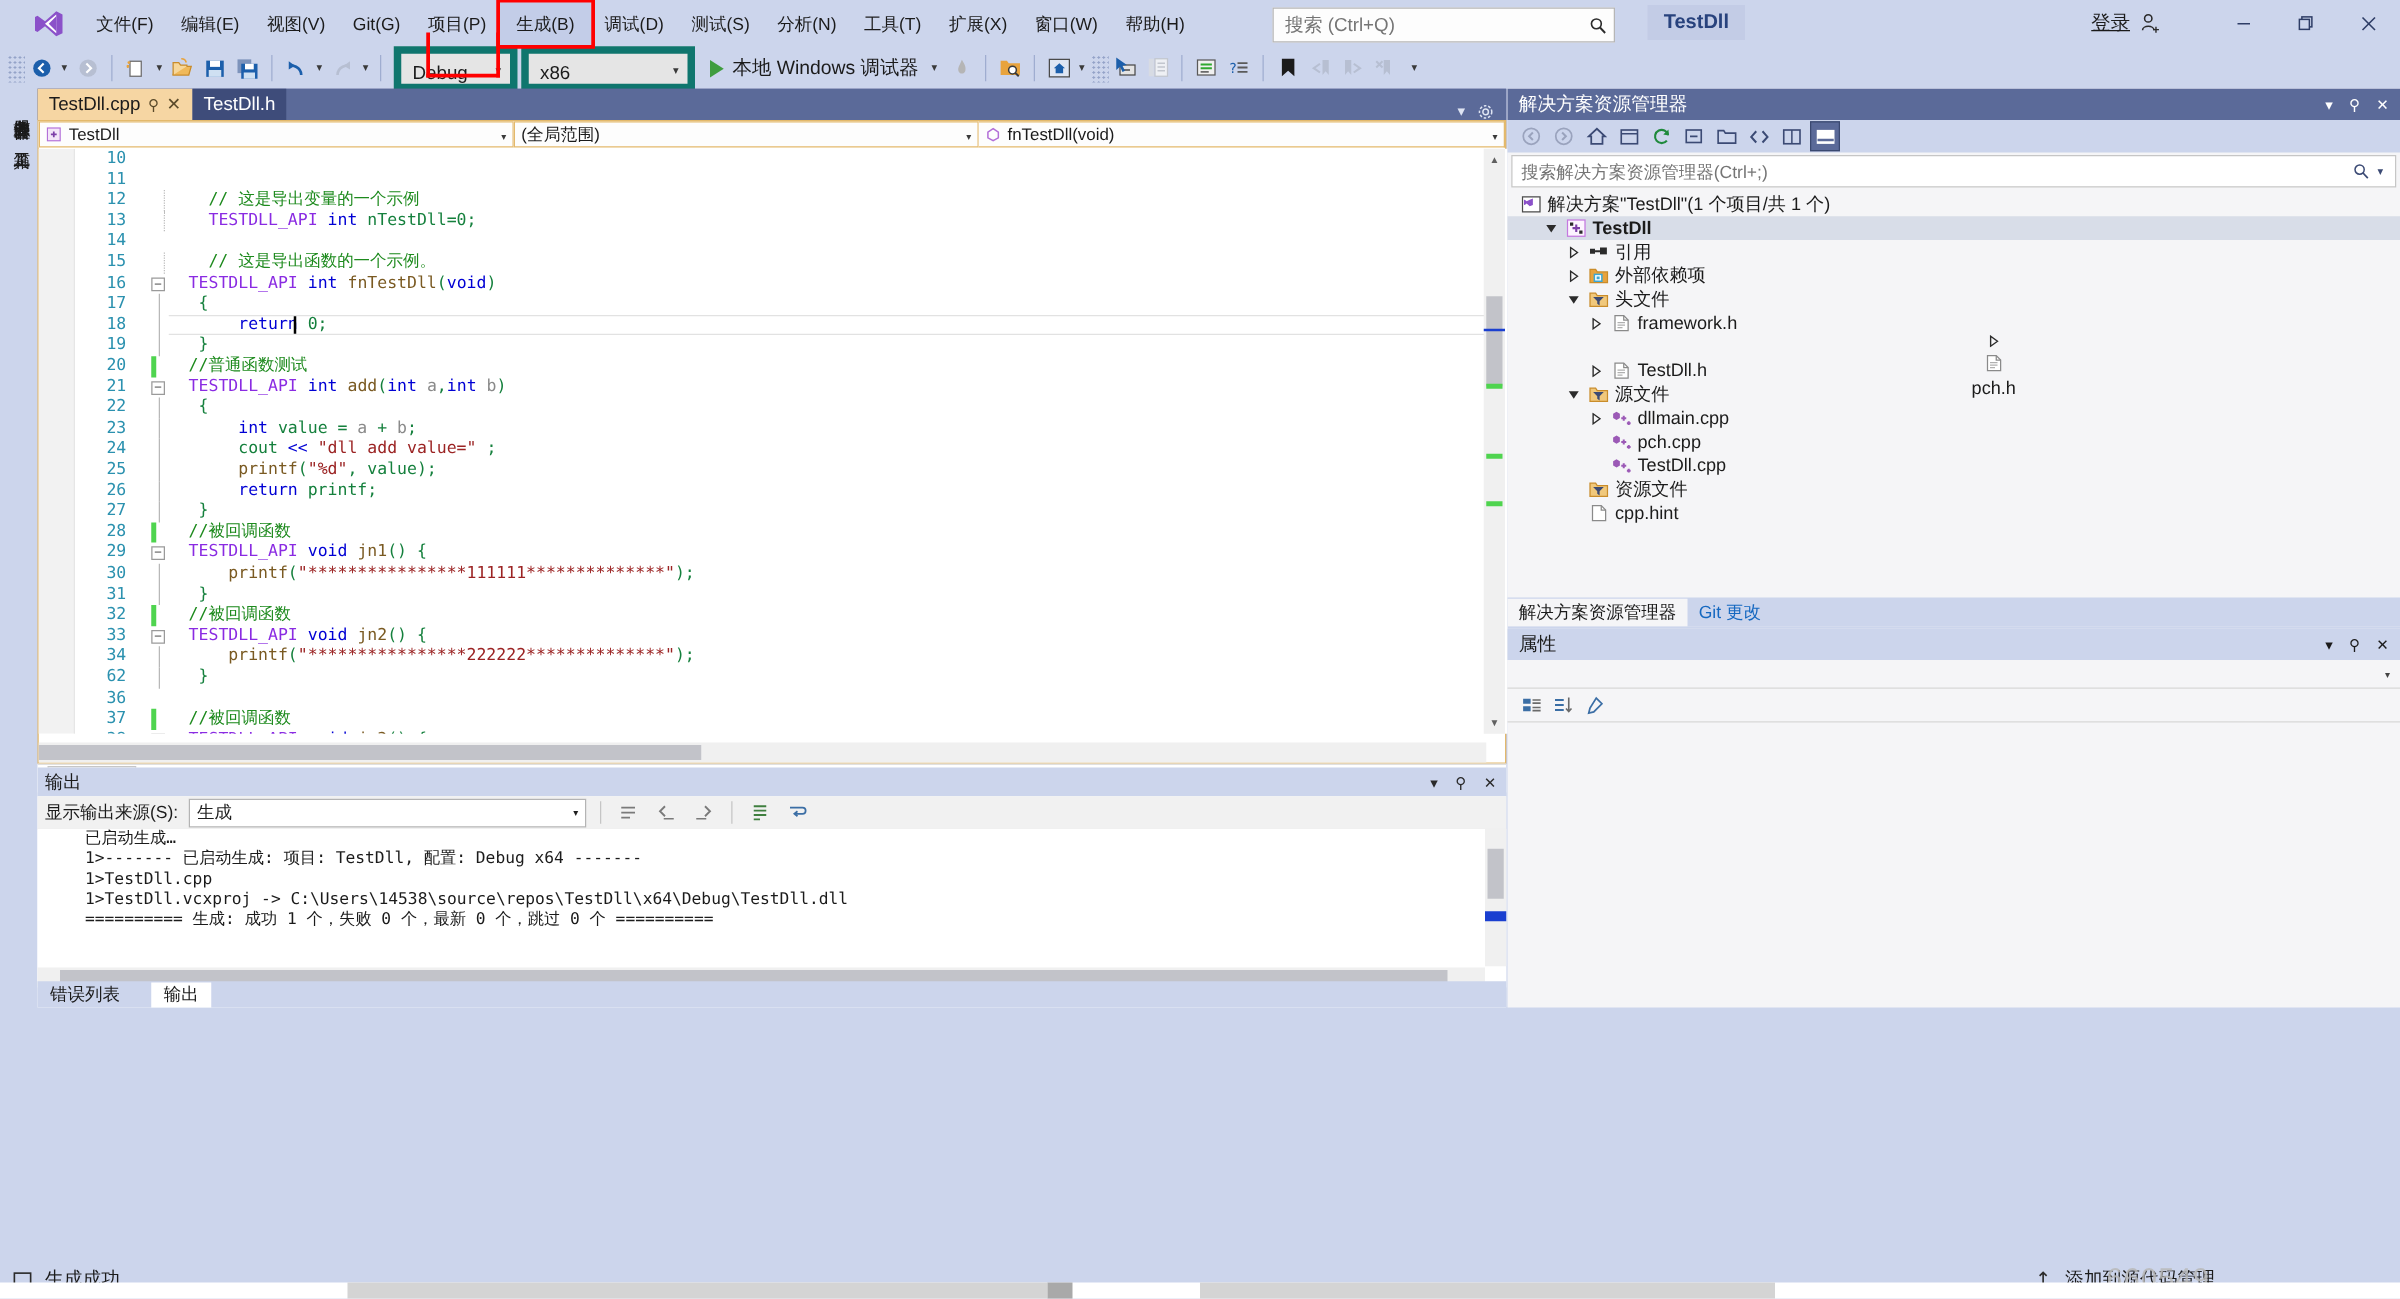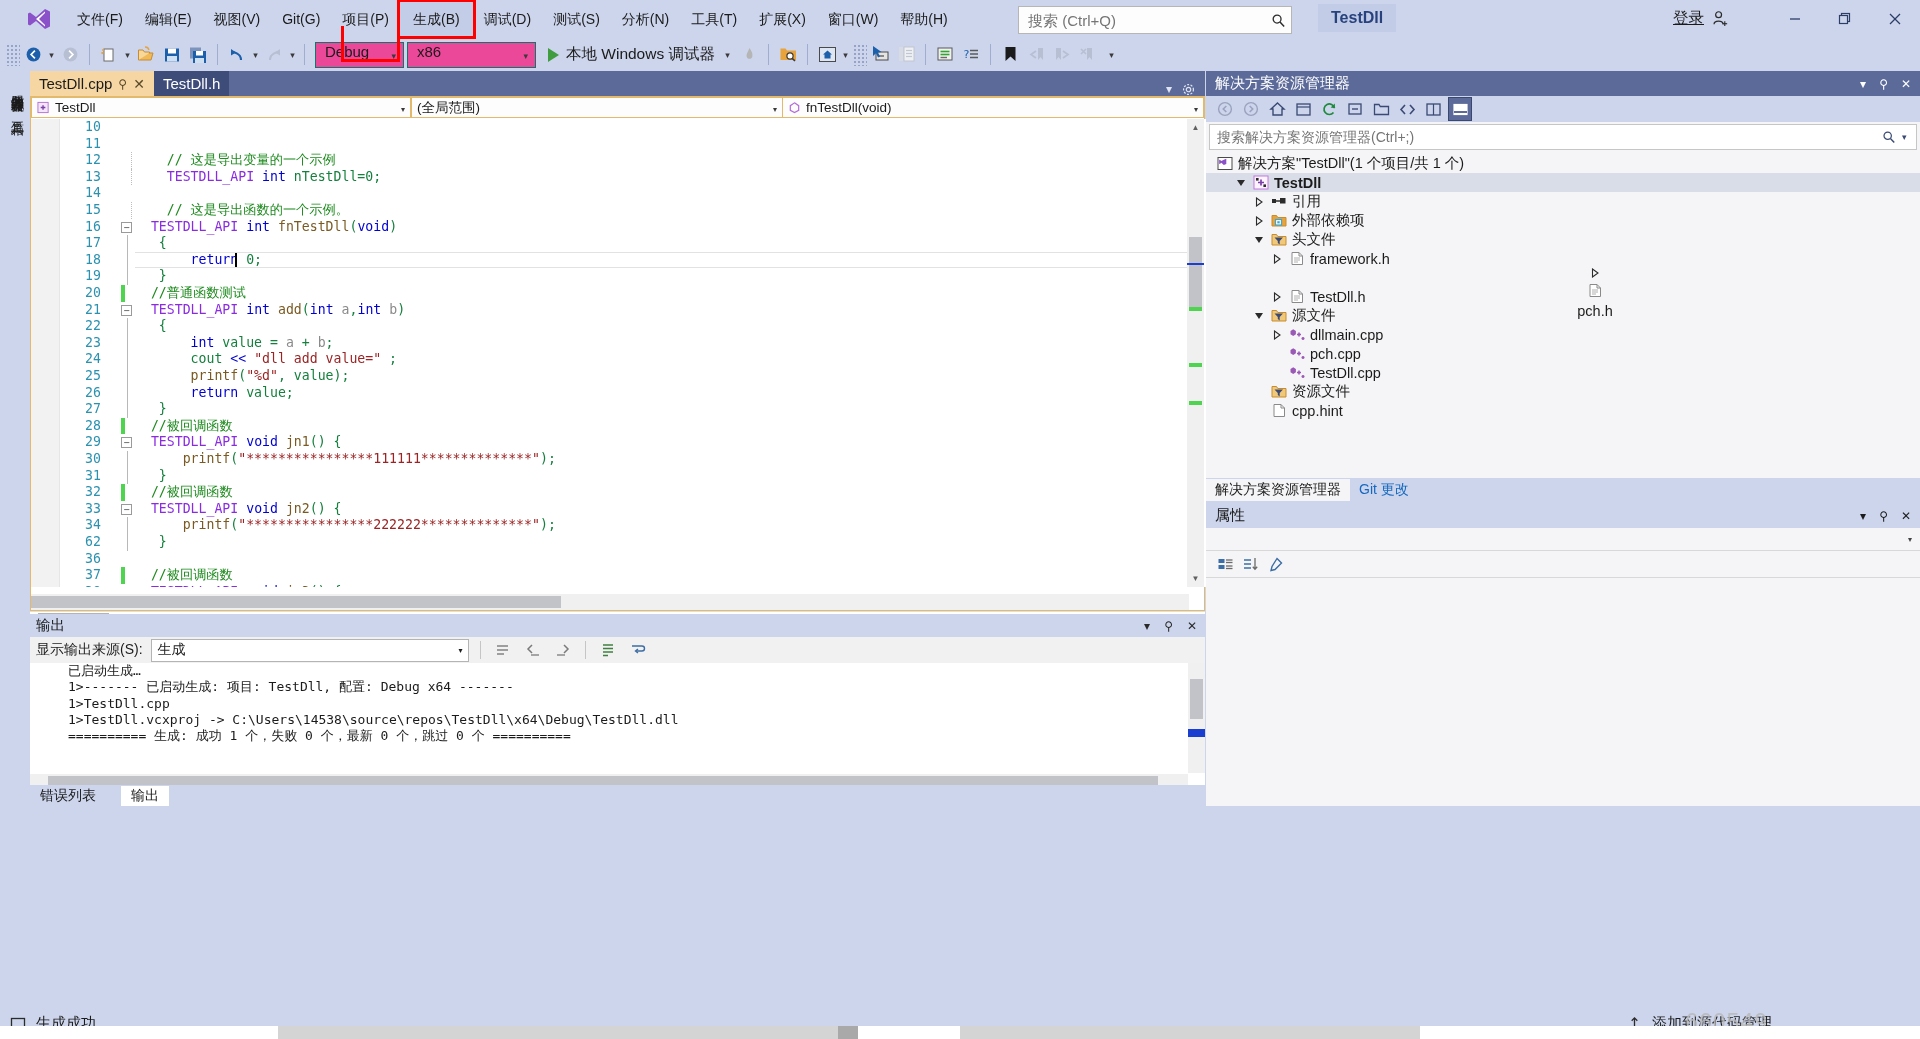--- a/index.html
+++ b/index.html
@@ -57,21 +57,21 @@
     background:#ccd5ec;display:flex;align-items:center;
   }
   .grip{width:14px;height:22px;margin-left:6px;
     background-image:radial-gradient(#8e9dc4 38%,transparent 40%);
     background-size:4px 4px;opacity:.9;}
   .tb-btn{width:26px;height:26px;display:flex;align-items:center;justify-content:center;position:relative;}
   .tb-cav{width:11px;height:24px;display:flex;align-items:center;justify-content:center;
     font-size:9px;color:#3a3a3a;}
   .tb-sep{width:1px;height:21px;background:#9fadd0;margin:0 6px;}
   .combo{
-    height:24px;background:#ec4899;border:1px solid #0f766e;display:flex;align-items:flex-start;
+    height:24px;background:#e5e5e5;border:6px solid #0f766e;display:flex;align-items:flex-end;
     font-size:15px;color:#1b1b1b;padding-left:9px;position:relative;
   }
   .combo .cav{position:absolute;right:7px;top:8px;font-size:9px;color:#3a3a3a;}
   .combo.cfg{width:78px;}
   .combo.plat{width:118px;}
   .plat-highlight{
     position:absolute;left:341px;top:26px;width:53px;height:33px;
     border:3px solid #ff0000;border-top:0;z-index:40;pointer-events:none;
   }
   .run-btn{display:flex;align-items:center;gap:7px;margin-left:12px;font-size:15.5px;color:#1b1b1b;}
@@ -540,21 +540,21 @@
             <div class="cl" style="top: 99.6px; position: absolute; width: 100%;"><div class="fold">−</div><span class="lnum">16</span><span class="ctext"><span class="k-pl">  </span><span class="k-mac">TESTDLL_API</span><span class="k-pl"> </span><span class="k-kw">int</span><span class="k-pl"> </span><span class="k-fn">fnTestDll</span><span class="k-pl">(</span><span class="k-kw">void</span><span class="k-pl">)</span></span></div>
             <div class="cl" style="top: 116.2px; position: absolute; width: 100%;"><div class="brace-line"></div><span class="lnum">17</span><span class="ctext"><span class="k-pl">   {</span></span></div>
             <div class="cl" style="top: 132.8px; position: absolute; width: 100%;"><div class="cur-line"></div><div class="brace-line"></div><span class="lnum">18</span><span class="ctext"><span class="k-pl">       </span><span class="k-kw">return</span><span class="k-pl"> 0;</span></span><div class="caret" style="left: 204px;"></div></div>
             <div class="cl" style="top: 149.4px; position: absolute; width: 100%;"><div class="brace-line"></div><span class="lnum">19</span><span class="ctext"><span class="k-pl">   }</span></span></div>
             <div class="cl" style="top: 166px; position: absolute; width: 100%;"><div class="chg"></div><span class="lnum">20</span><span class="ctext"><span class="k-cmt">  //普通函数测试</span></span></div>
             <div class="cl" style="top: 182.6px; position: absolute; width: 100%;"><div class="fold">−</div><span class="lnum">21</span><span class="ctext"><span class="k-pl">  </span><span class="k-mac">TESTDLL_API</span><span class="k-pl"> </span><span class="k-kw">int</span><span class="k-pl"> </span><span class="k-fn">add</span><span class="k-pl">(</span><span class="k-kw">int</span><span class="k-pl"> </span><span class="k-var">a</span><span class="k-pl">,</span><span class="k-kw">int</span><span class="k-pl"> </span><span class="k-var">b</span><span class="k-pl">)</span></span></div>
             <div class="cl" style="top: 199.2px; position: absolute; width: 100%;"><div class="brace-line"></div><span class="lnum">22</span><span class="ctext"><span class="k-pl">   {</span></span></div>
             <div class="cl" style="top: 215.8px; position: absolute; width: 100%;"><div class="brace-line"></div><span class="lnum">23</span><span class="ctext"><span class="k-pl">       </span><span class="k-kw">int</span><span class="k-pl"> value = </span><span class="k-var">a</span><span class="k-pl"> + </span><span class="k-var">b</span><span class="k-pl">;</span></span></div>
             <div class="cl" style="top: 232.4px; position: absolute; width: 100%;"><div class="brace-line"></div><span class="lnum">24</span><span class="ctext"><span class="k-pl">       cout </span><span class="k-kw">&lt;&lt;</span><span class="k-pl"> </span><span class="k-str">"dll add value="</span><span class="k-pl"> ;</span></span></div>
             <div class="cl" style="top: 249px; position: absolute; width: 100%;"><div class="brace-line"></div><span class="lnum">25</span><span class="ctext"><span class="k-pl">       </span><span class="k-fn">printf</span><span class="k-pl">(</span><span class="k-str">"%d"</span><span class="k-pl">, value);</span></span></div>
-            <div class="cl" style="top: 265.6px; position: absolute; width: 100%;"><div class="brace-line"></div><span class="lnum">26</span><span class="ctext"><span class="k-pl">       </span><span class="k-kw">return</span><span class="k-pl"> value;</span></span></div>
+            <div class="cl" style="top: 265.6px; position: absolute; width: 100%;"><div class="brace-line"></div><span class="lnum">26</span><span class="ctext"><span class="k-pl">       </span><span class="k-kw">return</span><span class="k-pl"> printf;</span></span></div>
             <div class="cl" style="top: 282.2px; position: absolute; width: 100%;"><div class="brace-line"></div><span class="lnum">27</span><span class="ctext"><span class="k-pl">   }</span></span></div>
             <div class="cl" style="top: 298.8px; position: absolute; width: 100%;"><div class="chg"></div><span class="lnum">28</span><span class="ctext"><span class="k-cmt">  //被回调函数</span></span></div>
             <div class="cl" style="top: 315.4px; position: absolute; width: 100%;"><div class="fold">−</div><span class="lnum">29</span><span class="ctext"><span class="k-pl">  </span><span class="k-mac">TESTDLL_API</span><span class="k-pl"> </span><span class="k-kw">void</span><span class="k-pl"> </span><span class="k-fn">jn1</span><span class="k-pl">() {</span></span></div>
             <div class="cl" style="top: 332px; position: absolute; width: 100%;"><div class="brace-line"></div><span class="lnum">30</span><span class="ctext"><span class="k-pl">      </span><span class="k-fn">printf</span><span class="k-pl">(</span><span class="k-str">"****************111111**************"</span><span class="k-pl">);</span></span></div>
             <div class="cl" style="top: 348.6px; position: absolute; width: 100%;"><div class="brace-line"></div><span class="lnum">31</span><span class="ctext"><span class="k-pl">   }</span></span></div>
             <div class="cl" style="top: 365.2px; position: absolute; width: 100%;"><div class="chg"></div><span class="lnum">32</span><span class="ctext"><span class="k-cmt">  //被回调函数</span></span></div>
             <div class="cl" style="top: 381.8px; position: absolute; width: 100%;"><div class="fold">−</div><span class="lnum">33</span><span class="ctext"><span class="k-pl">  </span><span class="k-mac">TESTDLL_API</span><span class="k-pl"> </span><span class="k-kw">void</span><span class="k-pl"> </span><span class="k-fn">jn2</span><span class="k-pl">() {</span></span></div>
             <div class="cl" style="top: 398.4px; position: absolute; width: 100%;"><div class="brace-line"></div><span class="lnum">34</span><span class="ctext"><span class="k-pl">      </span><span class="k-fn">printf</span><span class="k-pl">(</span><span class="k-str">"****************222222**************"</span><span class="k-pl">);</span></span></div>
             <div class="cl" style="top: 415px; position: absolute; width: 100%;"><div class="brace-line"></div><span class="lnum">62</span><span class="ctext"><span class="k-pl">   }</span></span></div>
             <div class="cl" style="top: 431.6px; position: absolute; width: 100%;"><span class="lnum">36</span><span class="ctext"></span></div>

